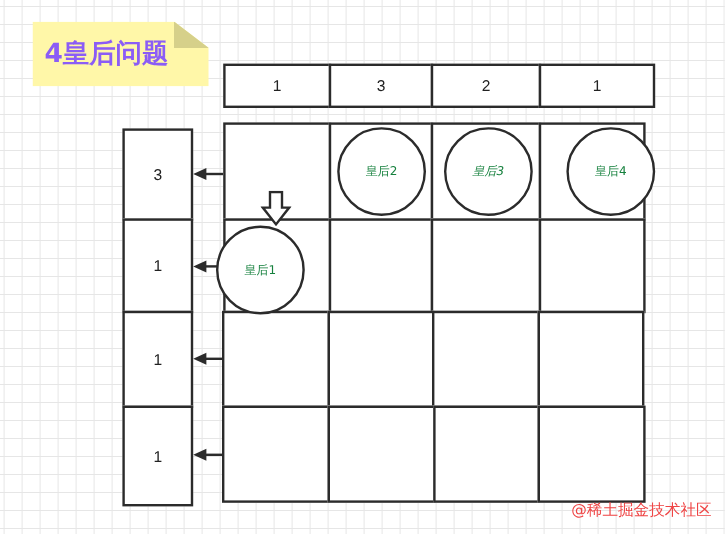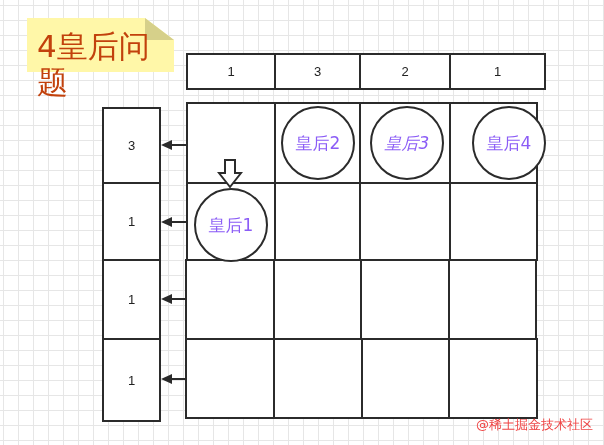--- a/index.html
+++ b/index.html
@@ -19,35 +19,35 @@
     background: #fff7a8;
     clip-path: polygon(0 0, 118px 0, 147px 22px, 147px 54px, 0 54px);
   }
   .note-fold {
     position: absolute; left: 145px; top: 18px; width: 29px; height: 22px;
     background: #d6d08a;
     clip-path: polygon(0 0, 100% 100%, 0 100%);
   }
   .note-title {
     position: absolute; left: 37px; top: 28px; width: 130px; height: 40px;
-    font-size: 31px; line-height: 36px; color: #c2410c;
-    font-family: "DejaVu Sans", sans-serif; font-weight: 400;
+    font-size: 22px; line-height: 36px; color: #8b5cf6;
+    font-family: "DejaVu Sans", sans-serif; font-weight: 700;
   }
   .box {
     position: absolute; box-sizing: border-box;
     border: 2px solid #2b2b2b; background: #fff;
     display: flex; align-items: center; justify-content: center;
     font-size: 13px; color: #222;
   }
   .circle {
     position: absolute; box-sizing: border-box;
     width: 74px; height: 74px; border-radius: 50%;
     border: 2px solid #2b2b2b; background: #fff;
     display: flex; align-items: center; justify-content: center;
-    font-size: 17px; color: #8b5cf6;
+    font-size: 10px; color: #15803d;
     font-family: "DejaVu Sans", sans-serif;
   }
   .arrow-line {
     position: absolute; height: 2px; background: #2b2b2b;
   }
   .arrow-head {
     position: absolute; width: 0; height: 0;
     border-top: 5px solid transparent; border-bottom: 5px solid transparent;
     border-right: 11px solid #2b2b2b;
   }
@@ -108,21 +108,21 @@
   <div class="box" style="left:273px;top:259px;width:89px;height:81px;"></div>
   <div class="box" style="left:360px;top:259px;width:90px;height:81px;"></div>
   <div class="box" style="left:448px;top:259px;width:89px;height:81px;"></div>
 
   <div class="box" style="left:185px;top:338px;width:90px;height:81px;"></div>
   <div class="box" style="left:273px;top:338px;width:90px;height:81px;"></div>
   <div class="box" style="left:361px;top:338px;width:89px;height:81px;"></div>
   <div class="box" style="left:448px;top:338px;width:90px;height:81px;"></div>
 </div>
 
-<div class="circle" style="left:194px;top:188px;">皇后1</div>
+<div class="circle" style="left:180px;top:188px;">皇后1</div>
 <div class="circle" style="left:281px;top:106px;">皇后2</div>
 <div class="circle" style="left:370px;top:106px;font-style:italic;">皇后3</div>
 <div class="circle" style="left:472px;top:106px;">皇后4</div>
 
 <svg style="position:absolute;left:217px;top:159px;" width="26" height="30" viewBox="0 0 26 30">
   <path d="M8 1 H18 V14 H24 L13 28 L2 14 H8 Z" fill="#fff" stroke="#2b2b2b" stroke-width="2" stroke-linejoin="miter"></path>
 </svg>
 
 <div class="watermark">@稀土掘金技术社区</div>
 

